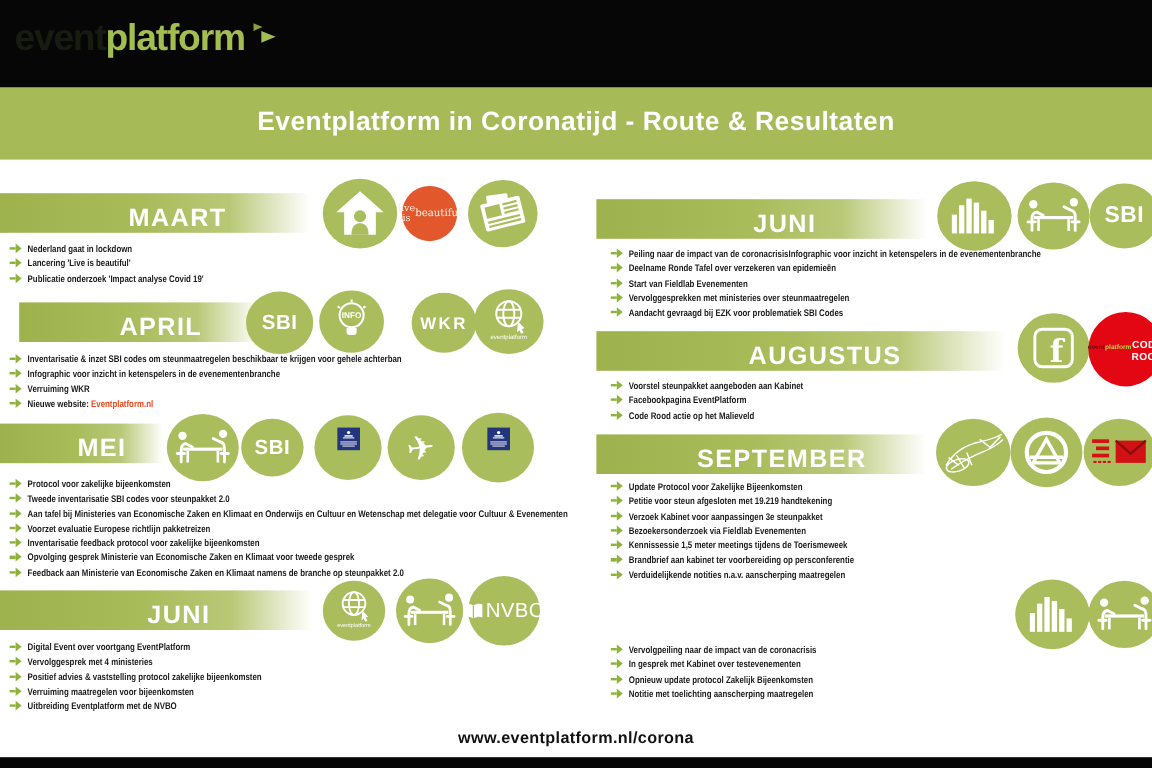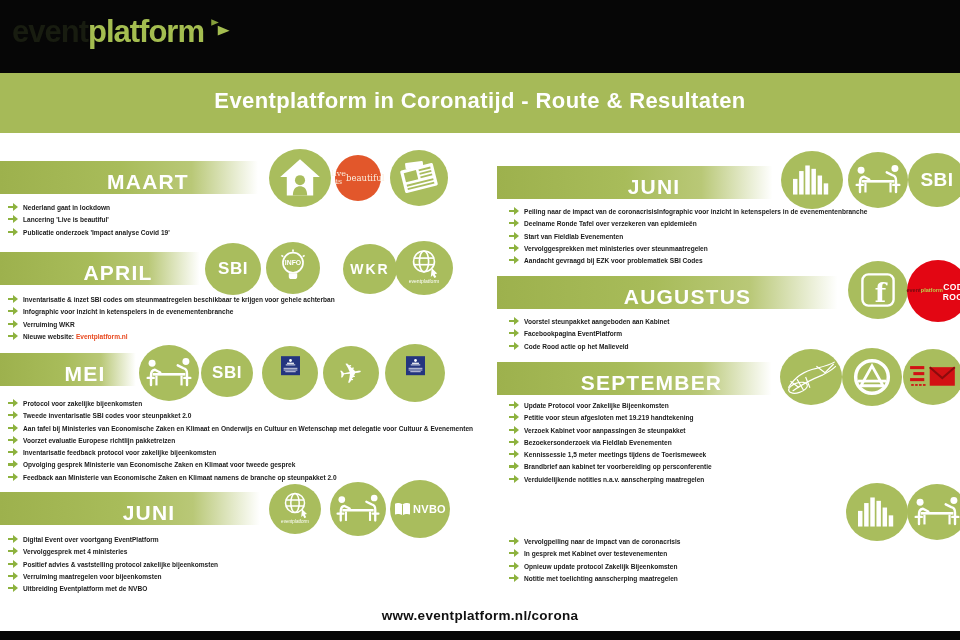--- a/index.html
+++ b/index.html
@@ -24,21 +24,21 @@
   .mb{position:absolute;height:33px;display:flex;align-items:center;gap:9px;
       padding-left:30px;box-sizing:border-box;
       background:linear-gradient(90deg,#9db14d 0%,#a8bc5a 45%,#b9c877 72%,rgba(185,200,119,0) 97%);flex-direction:column;}
   .mname{color:#fff;font-weight:bold;font-size:21px;letter-spacing:1.2px;}
   
   .circ{position:absolute;border-radius:50%;background:#a9bd5d;display:flex;flex-direction:row;
         align-items:center;justify-content:center;color:#fff;overflow:visible;text-align:center;}
   .badge-txt{font-weight:bold;color:#fff;font-size:17px;letter-spacing:.5px;}
   .wkr-txt{font-weight:bold;color:#fff;font-size:14px;letter-spacing:2px;}
   .nvbo-wrap{display:flex;align-items:center;gap:2px;}
-  .nvbo-txt{font-weight:bold;color:#fff;font-size:11px;letter-spacing:.3px;text-align:right;}
+  .nvbo-txt{font-weight:normal;color:#fff;font-size:17px;letter-spacing:.3px;text-align:right;}
   
   .live{background:#e2572b;}
   .live .lv{font-family:"DejaVu Serif",serif;color:#fbeede;line-height:1.05;}
   .lv1{font-size:8px;} .lv2{font-size:8.5px;}
   .lv3{width:26px;height:2.5px;background:rgba(255,255,255,.55);margin-top:2px;border-radius:1px;}
   
   .crood{background:#e30613;}
   .cr-brand{font-size:5.5px;font-weight:bold;line-height:1;}
   .cr-brand .b1{color:#6e0d10;} .cr-brand .b2{color:#bcd04a;}
   .cr-text{color:#fff;font-weight:bold;font-size:8.5px;letter-spacing:.3px;margin-top:1px;}
@@ -137,21 +137,21 @@
           <span class="txt">Lancering 'Live is beautiful'</span>
         </li>
       <li>
           <span class="arr"></span>
           <span class="txt">Publicatie onderzoek 'Impact analyse Covid 19'</span>
         </li>
     </ul>
   </div>
 
   <div class="sec">
-    <div class="mb" style="left:0;top:252px;width:206px;">
+    <div class="mb" style="left:16px;top:252px;width:206px;">
       <svg viewBox="0 0 26 24" width="26" height="24">
         <rect x="1.5" y="4" width="23" height="18.5" rx="2.5" fill="none" stroke="#fff" stroke-width="2"></rect>
         <line x1="1.5" y1="9.5" x2="24.5" y2="9.5" stroke="#fff" stroke-width="2"></line>
         <rect x="6" y="1" width="3" height="4" rx="1.2" fill="#fff"></rect>
           <rect x="17" y="1" width="3" height="4" rx="1.2" fill="#fff"></rect>
         <g fill="#fff">
             <rect x="5.5" y="12" width="2.6" height="2"></rect>
             <rect x="10" y="12" width="2.6" height="2"></rect>
             <rect x="14.5" y="12" width="2.6" height="2"></rect>
             <rect x="19" y="12" width="2.6" height="2"></rect>

